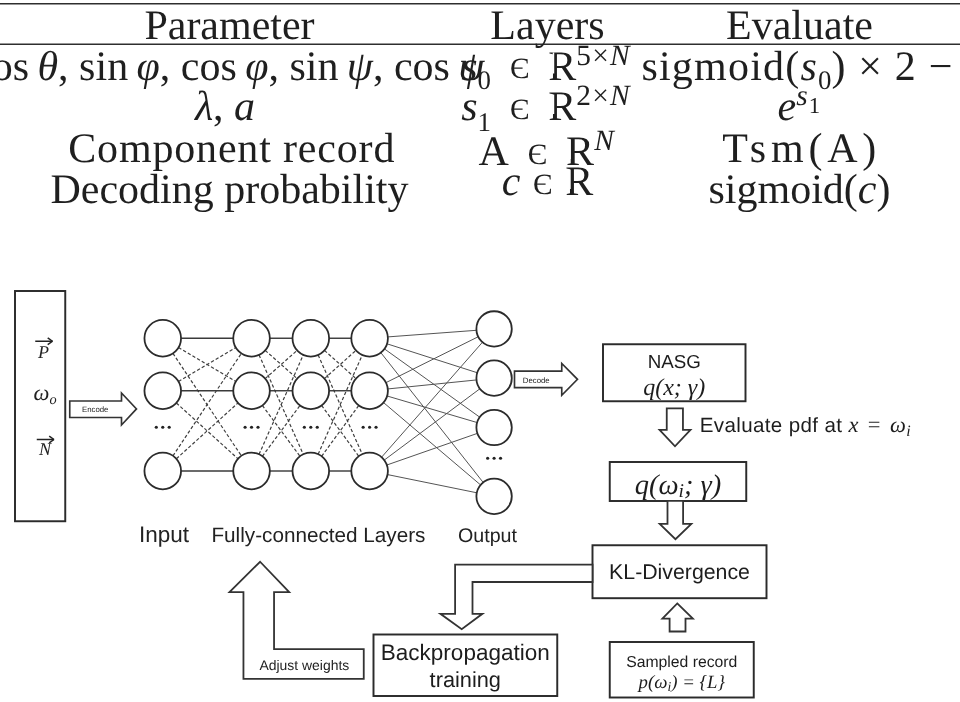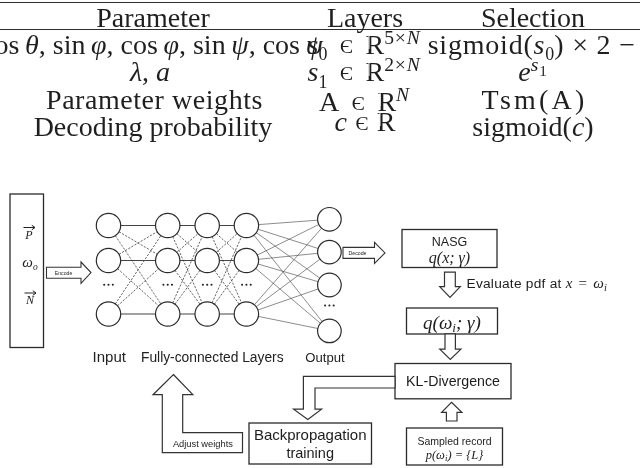--- a/index.html
+++ b/index.html
@@ -11,31 +11,31 @@
   .R i{position:absolute;left:2.6px;top:4.6px;width:1px;height:13.4px;background:#fff;display:block}
   .in{font-size:70%;position:relative;top:-1px}
 </style></head>
 <body>
 
   <div class="abs" style="left:0;top:1.8px;width:640px;height:1.7px;background:#2e2e2e"></div>
   <div class="abs" style="left:0;top:29.2px;width:640px;height:1.2px;background:#2e2e2e"></div>
 
   <div class="cell" style="left:153px;top:3.5px">Parameter</div>
   <div class="cell" style="left:365px;top:3.5px">Layers</div>
-  <div class="cell" style="left:533px;top:3.5px">Selection</div>
+  <div class="cell" style="left:533px;top:3.5px">Evaluate</div>
 
   <div class="cell" style="left:152.5px;top:30.7px">cos <i>θ</i>, sin <i>φ</i>, cos <i>φ</i>, sin <i>ψ</i>, cos <i>ψ</i></div>
   <div class="cell" style="left:364px;top:30.7px"><i>s</i><span class="sub">0</span>  <span class="in">Є</span>  <span class="R">R<i></i></span><span class="sup">5×<i>N</i></span></div>
   <div class="cell" style="left:543px;top:30.7px;letter-spacing:0.8px">sigmoid(<i>s</i><span class="sub">0</span>) × 2 − 1</div>
 
   <div class="cell" style="left:150px;top:58.2px"><i>λ</i>, <i>a</i></div>
   <div class="cell" style="left:364px;top:58.2px"><i>s</i><span class="sub">1</span>  <span class="in">Є</span>  <span class="R">R<i></i></span><span class="sup">2×<i>N</i></span></div>
   <div class="cell" style="left:533px;top:58.2px"><i>e</i><span class="sup" style="font-size:70%"><i>s</i><span style="font-size:78%;position:relative;top:0.28em">1</span></span></div>
 
-  <div class="cell" style="left:154.5px;top:85.7px;letter-spacing:0.55px">Parameter weights</div>
+  <div class="cell" style="left:154.5px;top:85.7px;letter-spacing:0.55px">Component record</div>
   <div class="cell" style="left:364.5px;top:88px">A  <span class="in">Є</span>  <span class="R">R<i></i></span><span class="sup"><i>N</i></span></div>
   <div class="cell" style="left:534.5px;top:85.7px;letter-spacing:3.2px">Tsm(A)</div>
 
   <div class="cell" style="left:153px;top:113.2px">Decoding probability</div>
   <div class="cell" style="left:365px;top:108px;word-spacing:1.5px"><i>c</i> <span class="in">Є</span> <span class="R">R<i></i></span></div>
   <div class="cell" style="left:533px;top:113.2px">sigmoid(<i>c</i>)</div>
 
   <svg class="abs" style="left:0;top:0" width="640" height="468" viewBox="0 0 640 468">
     <g fill="none" stroke="#2b2b2b" stroke-width="1.3">
 

